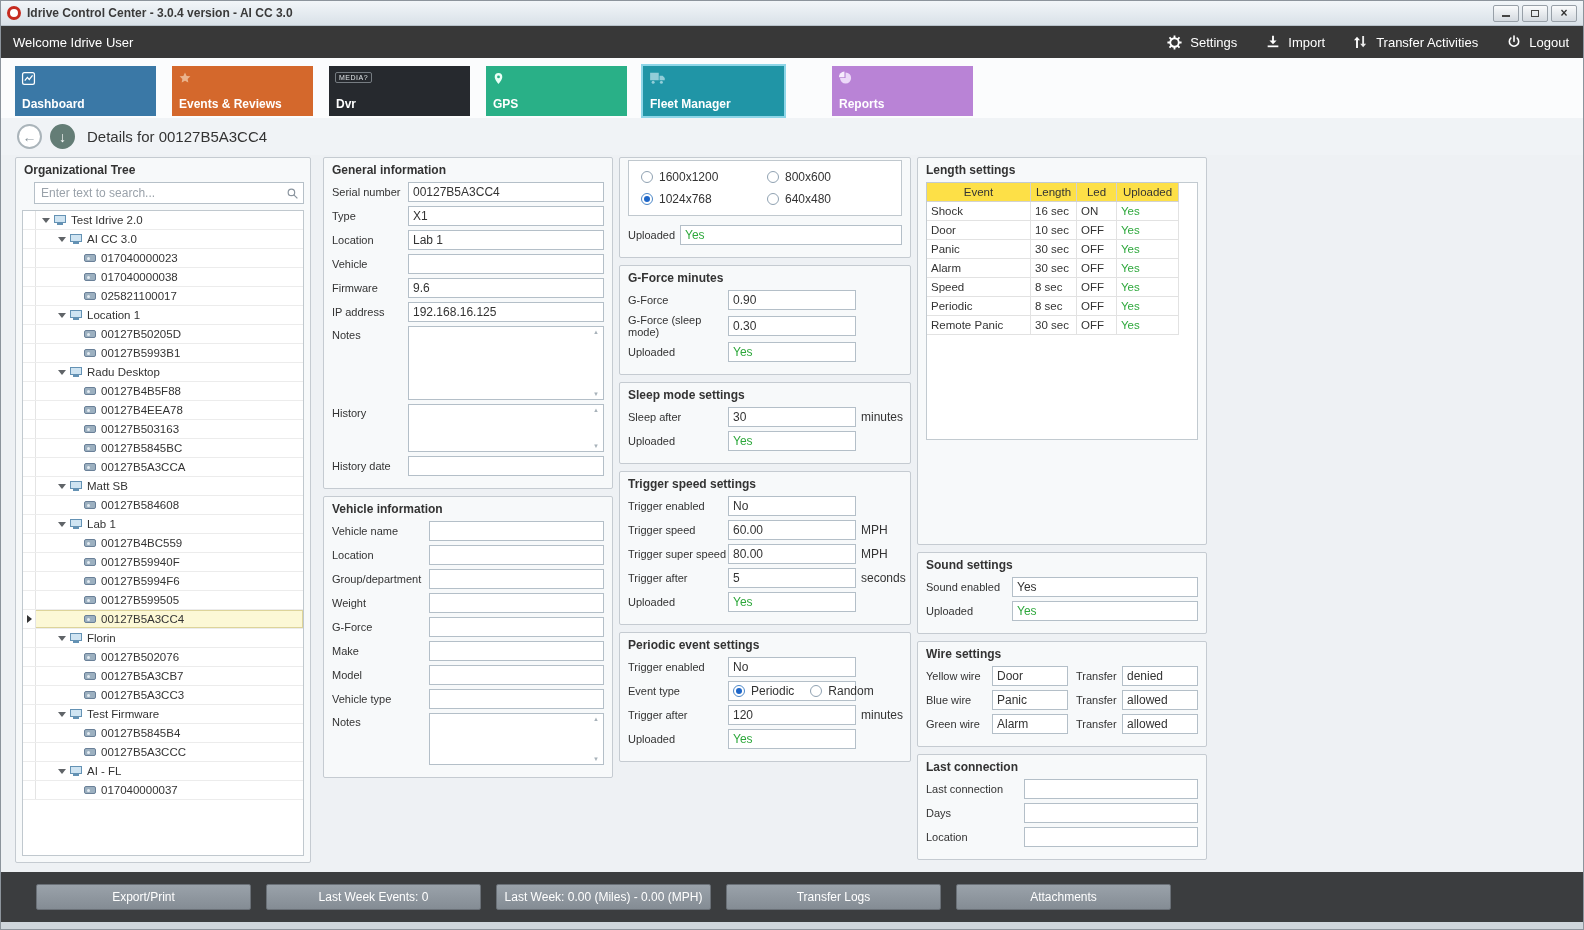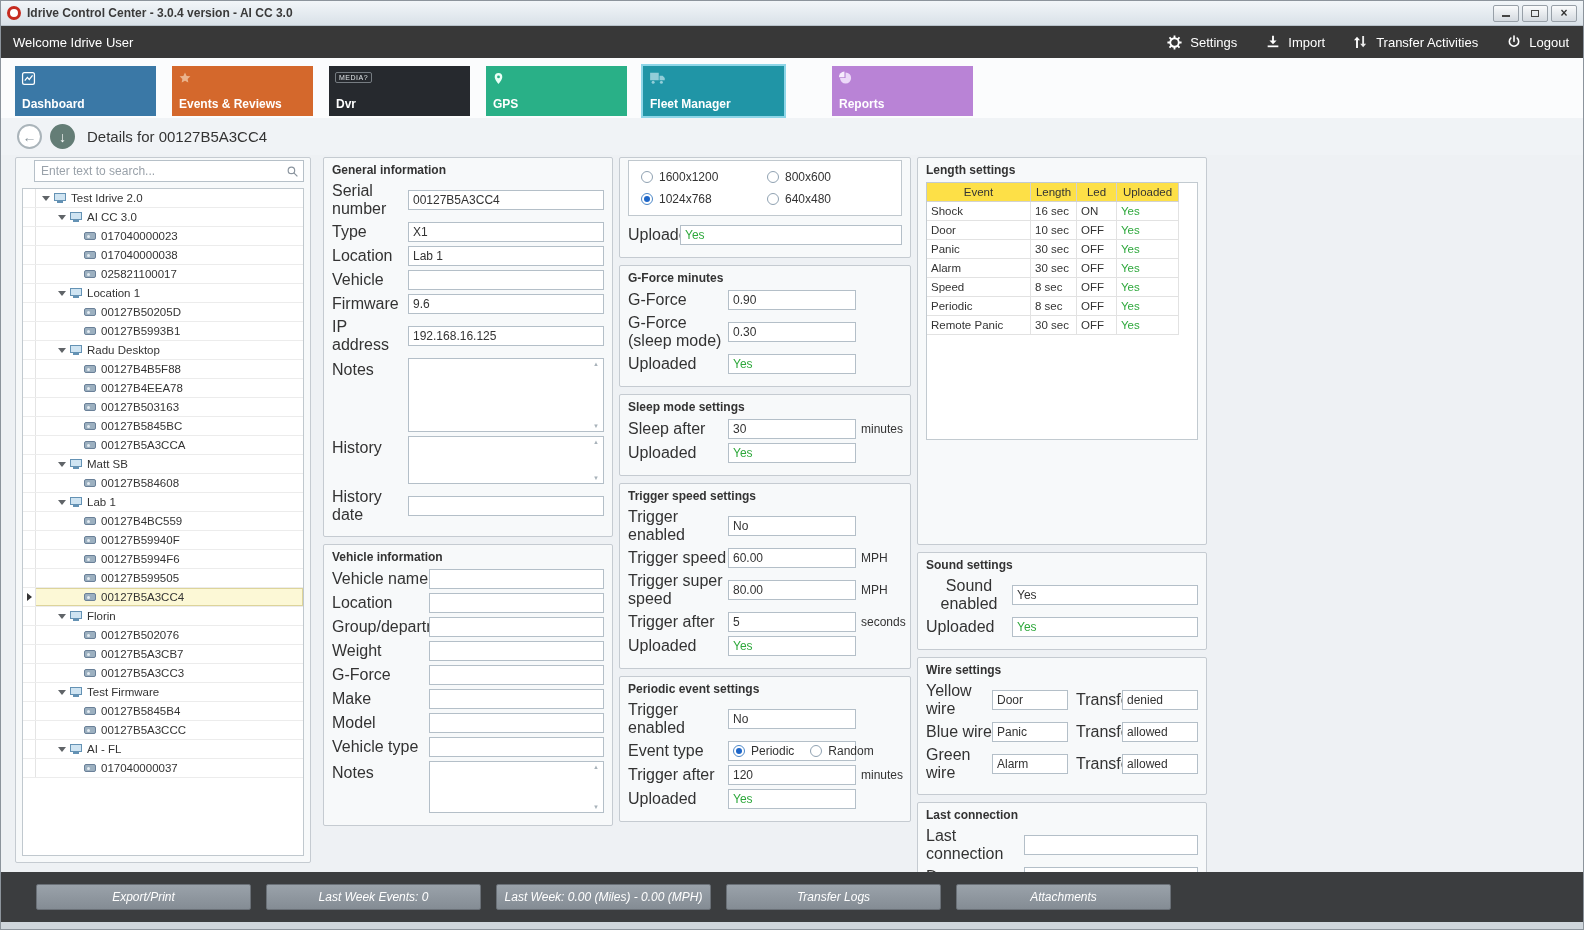--- a/index.html
+++ b/index.html
@@ -60,21 +60,21 @@
   .tarrow-sp { width:12px; flex:none; }
   .icn-grp { width:12px; height:8px; background:#cfe4f2; border:1px solid #6492b4; margin:0 5px 3px 0; flex:none; position:relative; }
   .icn-grp::after { content:''; position:absolute; left:2px; right:2px; bottom:-3px; height:2px; background:#6492b4; }
   .icn-dev { width:12px; height:8px; background:#9cb0c0; border:1px solid #6a8098; border-radius:2px; margin-right:5px; flex:none; position:relative; }
   .icn-dev::after { content:''; position:absolute; width:3px; height:3px; border-radius:50%; background:#e4ecf2; left:2px; top:1.5px; }
   .tlb { white-space:nowrap; }
 
   
   .frow { display:flex; align-items:center; margin-bottom:4px; }
   .frow.ftop { align-items:flex-start; }
-  .flabel { font-size:16px; color:#333; flex:none; }
+  .flabel { font-size:11px; color:#333; flex:none; }
   .ftop .flabel { padding-top:3px; }
   .flabel.l2 { padding-left:8px; }
   .finput { flex:1; height:20px; border:1px solid #b4bfc8; background:#fff; font-size:12px; color:#333; padding:0 4px; font-family:inherit; min-width:0; }
   div.finput { display:flex; align-items:center; }
   .finput.green { color:#2ea83c; }
   .fsuffix { font-size:12px; color:#333; padding-left:5px; flex:none; }
   .memo-wrap { flex:1; position:relative; display:flex; min-width:0; }
   .fmemo { flex:1; resize:none; border:1px solid #b4bfc8; background:#fff; font:12px "Liberation Sans",sans-serif; color:#333; padding:2px 14px 2px 4px; overflow:hidden; }
   .memo-arrows { position:absolute; right:3px; top:3px; bottom:3px; width:8px; display:flex; flex-direction:column; justify-content:space-between; font-size:6px; color:#a8b2ba; pointer-events:none; }
 
@@ -87,21 +87,21 @@
 
   
   .panel.plength { height:388px; }
   .tablearea { border:1px solid #c2cad0; background:#fff; height:258px; overflow:hidden; }
   .ltable { display:grid; font-size:11.5px; color:#333; }
   .lth { border-right:1px solid #d2d2d2; border-bottom:1px solid #d2d2d2; height:19px; display:flex; align-items:center; justify-content:center; background:#fde047; cursor:pointer; }
   .ltd { border-right:1px solid #e2e2e2; border-bottom:1px solid #e2e2e2; height:19px; display:flex; align-items:center; padding:0 4px; }
   .ltd.green { color:#2ea83c; }
 
   
-  .footer { height:50px; flex:none; background:#3b3d3f; display:flex; align-items:center; gap:15px; padding-left:35px;font-style:italic; }
+  .footer { height:50px; flex:none; background:#3b3d3f; display:flex; align-items:center; gap:15px; padding-left:35px; }
   .fbtn { width:215px; height:26px; background:linear-gradient(#9aa2aa,#848c94); border:1px solid #6a7077; border-radius:2px; color:#fff; font-size:12px; display:flex; align-items:center; justify-content:center; cursor:pointer; flex:none; }
   .winframe { height:7px; flex:none; background:#cfd6dc; }
 </style>
 </head>
 <body>
 
 <div class="win">
 
   <div class="titlebar">
     <span class="logo"></span>
@@ -208,20 +208,21 @@
 
   <div class="detailsbar">
     <span class="nav-circle nav-back">←</span>
     <span class="nav-circle nav-down">↓</span>
     <span class="details-title">Details for 00127B5A3CC4</span>
   </div>
 
   <div class="content">
 
     <div class="panel orgpanel">
+      <div class="gcap">Organizational Tree</div>
       <div class="searchwrap">
         <input class="searchinput" placeholder="Enter text to search..." style="">
         <span class="searchic">
           <svg width="13" height="13" viewBox="0 0 24 24" fill="none" stroke="#8a949e" stroke-width="2.2">
               <circle cx="10" cy="10" r="6"></circle>
               <path d="M14.5 14.5L21 21"></path>
             </svg>
         </span>
       </div>
       <div class="tree">
@@ -719,21 +720,21 @@
                 <div class="ltd">OFF</div>
                 <div class="ltd green">Yes</div>
               </div>
             </div>
           </div>
       </div>
       <div class="panel">
         <div class="gcap">Sound settings</div>
         <div class="gbody">
             <div class="frow">
-              <div class="flabel" style="width: 86px; text-align: center;">Sound enabled</div>
+              <div class="flabel" style="width: 86px;">Sound enabled</div>
               <input class="finput" value="Yes" style="">
             </div>
             <div class="frow">
               <div class="flabel" style="width: 86px;">Uploaded</div>
               <div class="finput green">Yes</div>
             </div>
           </div>
       </div>
       <div class="panel">
         <div class="gcap">Wire settings</div>

